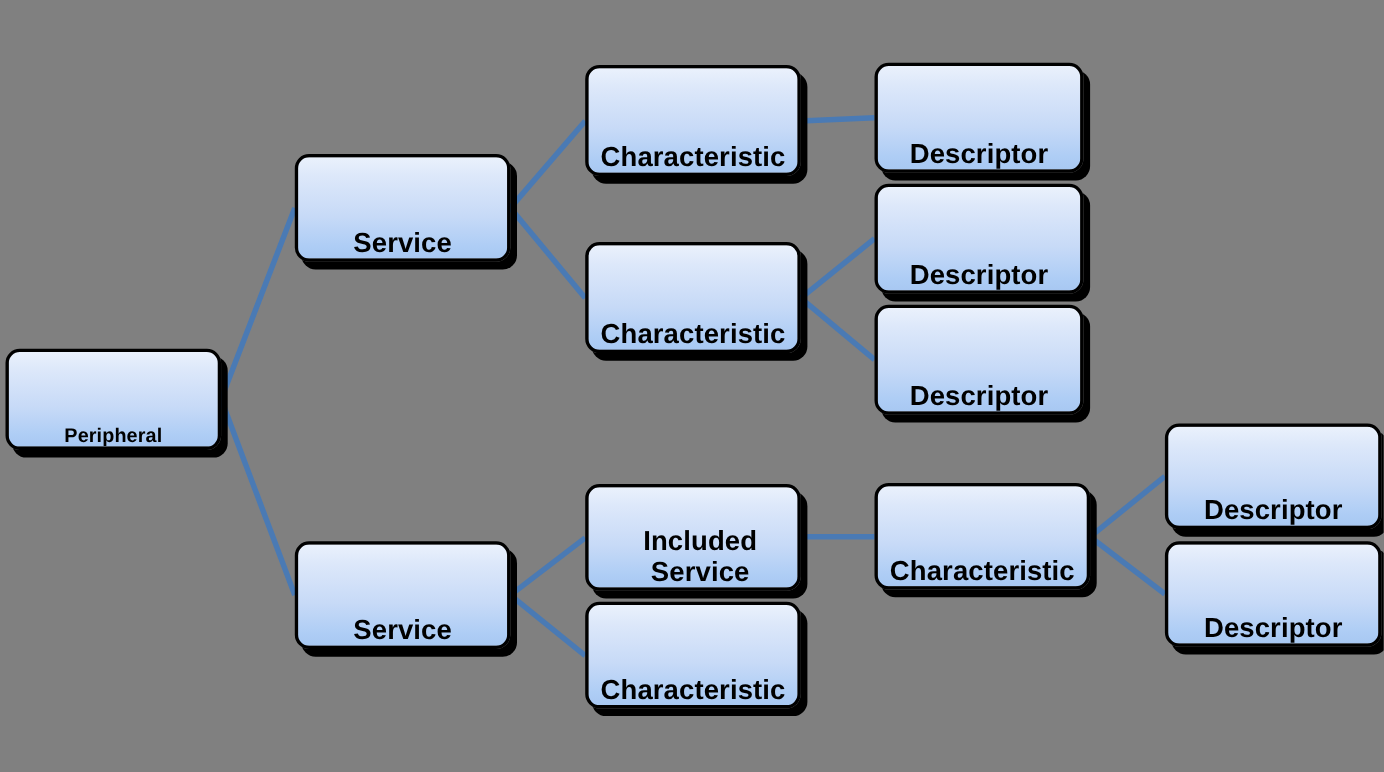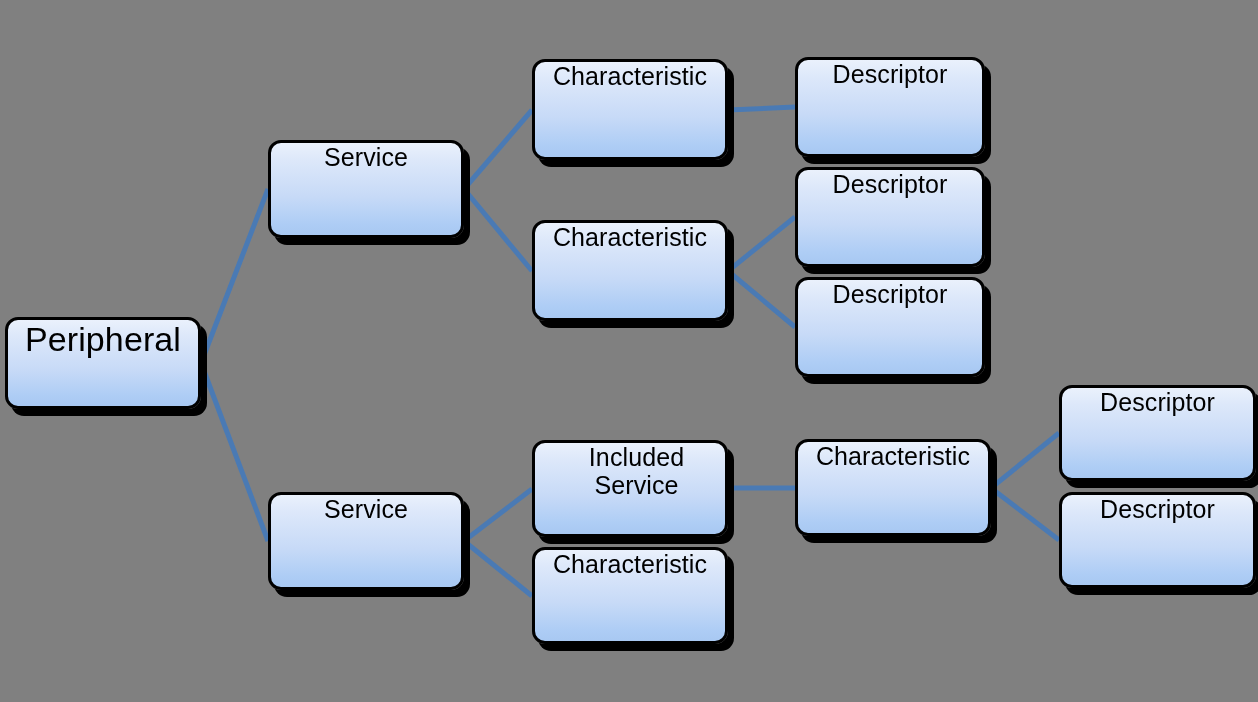--- a/index.html
+++ b/index.html
@@ -34,35 +34,35 @@
     height: 702px;
   }
   .node {
     position: absolute;
     box-sizing: border-box;
     border: 3px solid #000000;
     border-radius: 13px;
     background: linear-gradient(to bottom, #eaf1fc 0%, #dde8fa 18%, #c7daf7 58%, #aecdf5 88%, #a8c8f2 100%);
     box-shadow: 6px 7px 0 0 #000000;
     display: flex;
-    align-items: flex-start;
+    align-items: flex-end;
     justify-content: center;
     text-align: center;
     color: #000000;
     line-height: 1.12;
-    font-weight: 400;
+    font-weight: 700;
     letter-spacing: 0.1px;
     -webkit-font-smoothing: antialiased;
   }
   .node .node-label {
     display: block;
     padding: 0 6px;
     white-space: pre-line;
   }
-  .fs-26 { font-size: 34px; }
+  .fs-26 { font-size: 18px; }
   .fs-25 { font-size: 25px; }
 </style>
 </head>
 <body>
 
 <div id="diagram-canvas">
 
   <svg id="connector-layer" viewBox="0 0 1258 702" width="1258" height="702" aria-hidden="true">
       <line x1="201" y1="363" x2="268" y2="189" stroke="#4a7ab4" stroke-width="5" stroke-linecap="butt"></line>
       <line x1="201" y1="363" x2="268" y2="541" stroke="#4a7ab4" stroke-width="5" stroke-linecap="butt"></line>

